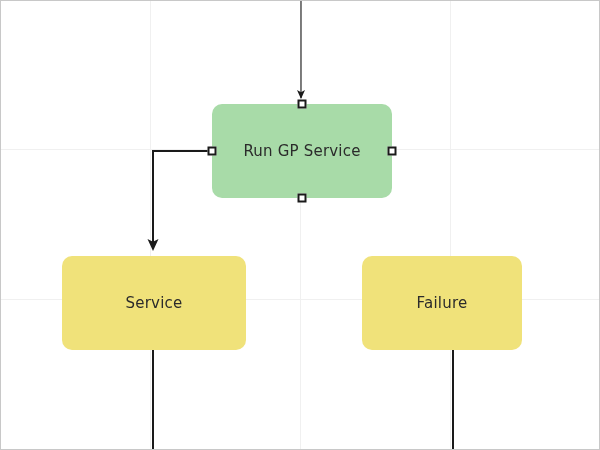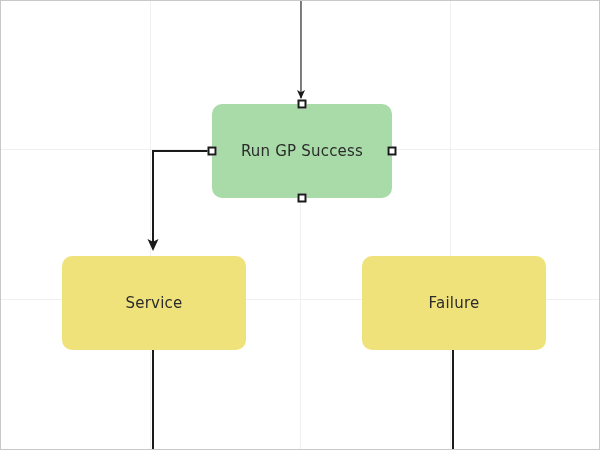--- a/index.html
+++ b/index.html
@@ -91,28 +91,28 @@
     <polyline points="300,-5 300,97" fill="none" stroke="#2b2b2b" stroke-width="1.2" marker-end="url(#arrow-thin)"></polyline>
 
     <polyline points="212,150 152,150 152,248" fill="none" stroke="#1a1a1a" stroke-width="2" marker-end="url(#arrow-thick)"></polyline>
 
     <polyline points="152,349 152,455" fill="none" stroke="#1a1a1a" stroke-width="2"></polyline>
 
     <polyline points="452,349 452,455" fill="none" stroke="#1a1a1a" stroke-width="2"></polyline>
   </svg>
 
   <div class="node" style="left:211px; top:103px; width:180px; height:94px; background:#a8dba8;">
-    <span class="node-label">Run GP Success</span>
+    <span class="node-label">Run GP Service</span>
     <span class="port top"></span>
     <span class="port right"></span>
     <span class="port bottom"></span>
     <span class="port left"></span>
   </div>
 
   <div class="node" style="left:61px; top:255px; width:184px; height:94px; background:#f0e27a;">
     <span class="node-label">Service</span>
   </div>
 
-  <div class="node" style="left:361px; top:255px; width:184px; height:94px; background:#f0e27a;text-align:right;">
+  <div class="node" style="left:361px; top:255px; width:160px; height:94px; background:#f0e27a;text-align:right;">
     <span class="node-label">Failure</span>
   </div>
 
 </div>
 
 </body></html>

